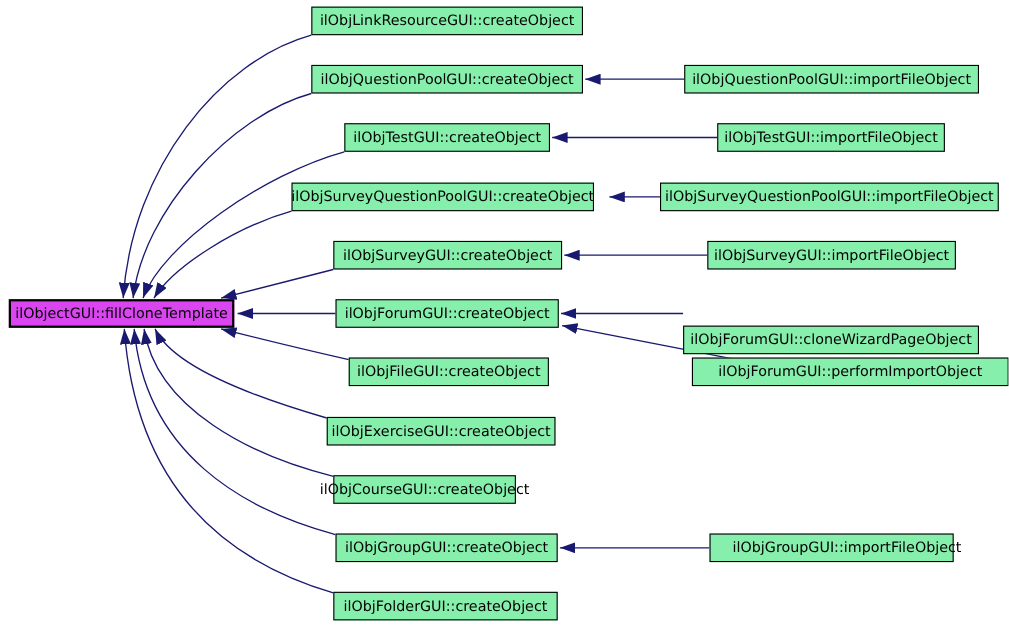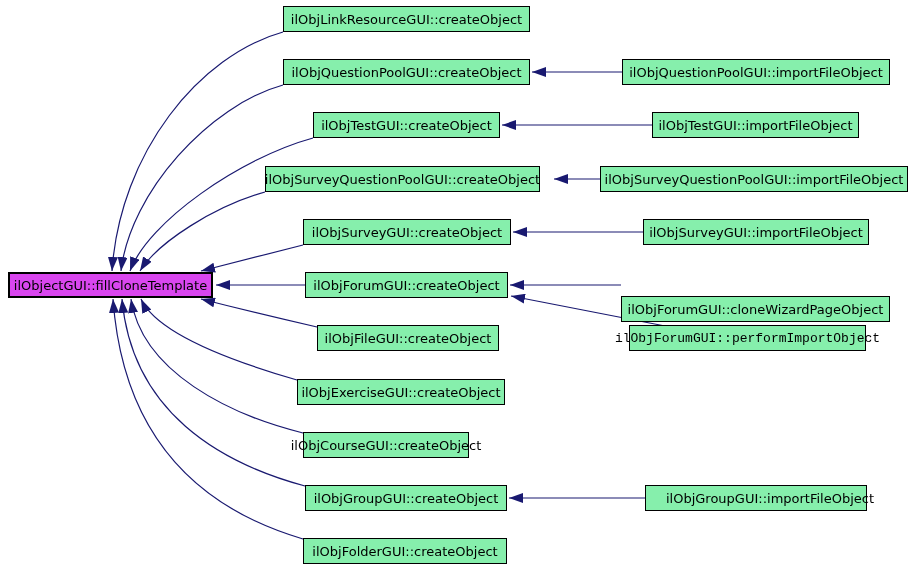--- a/index.html
+++ b/index.html
@@ -77,16 +77,16 @@
   <div class="node" style="left:297px;top:379px;width:208px;">ilObjExerciseGUI::createObject</div>
   <div class="node" style="left:303px;top:432px;width:166px;">ilObjCourseGUI::createObject</div>
   <div class="node" style="left:305px;top:485px;width:202px;">ilObjGroupGUI::createObject</div>
   <div class="node" style="left:303px;top:538px;width:204px;">ilObjFolderGUI::createObject</div>
 
   <div class="node" style="left:622px;top:59px;width:268px;">ilObjQuestionPoolGUI::importFileObject</div>
   <div class="node" style="left:652px;top:112px;width:207px;">ilObjTestGUI::importFileObject</div>
   <div class="node" style="left:600px;top:166px;width:308px;">ilObjSurveyQuestionPoolGUI::importFileObject</div>
   <div class="node" style="left:643px;top:219px;width:226px;">ilObjSurveyGUI::importFileObject</div>
   <div class="node" style="left:621px;top:272px;width:269px;margin-top:24px;">ilObjForumGUI::cloneWizardPageObject</div>
-  <div class="node" style="left:629px;top:325px;width:237px;font-family:Liberation Mono, monospace;">ilObjForumGUI::performImportObject</div>
+  <div class="node" style="left:629px;top:325px;width:288px;">ilObjForumGUI::performImportObject</div>
   <div class="node" style="left:645px;top:485px;width:222px;padding-left:28px;">ilObjGroupGUI::importFileObject</div>
 
 </div>
 
 </body></html>

